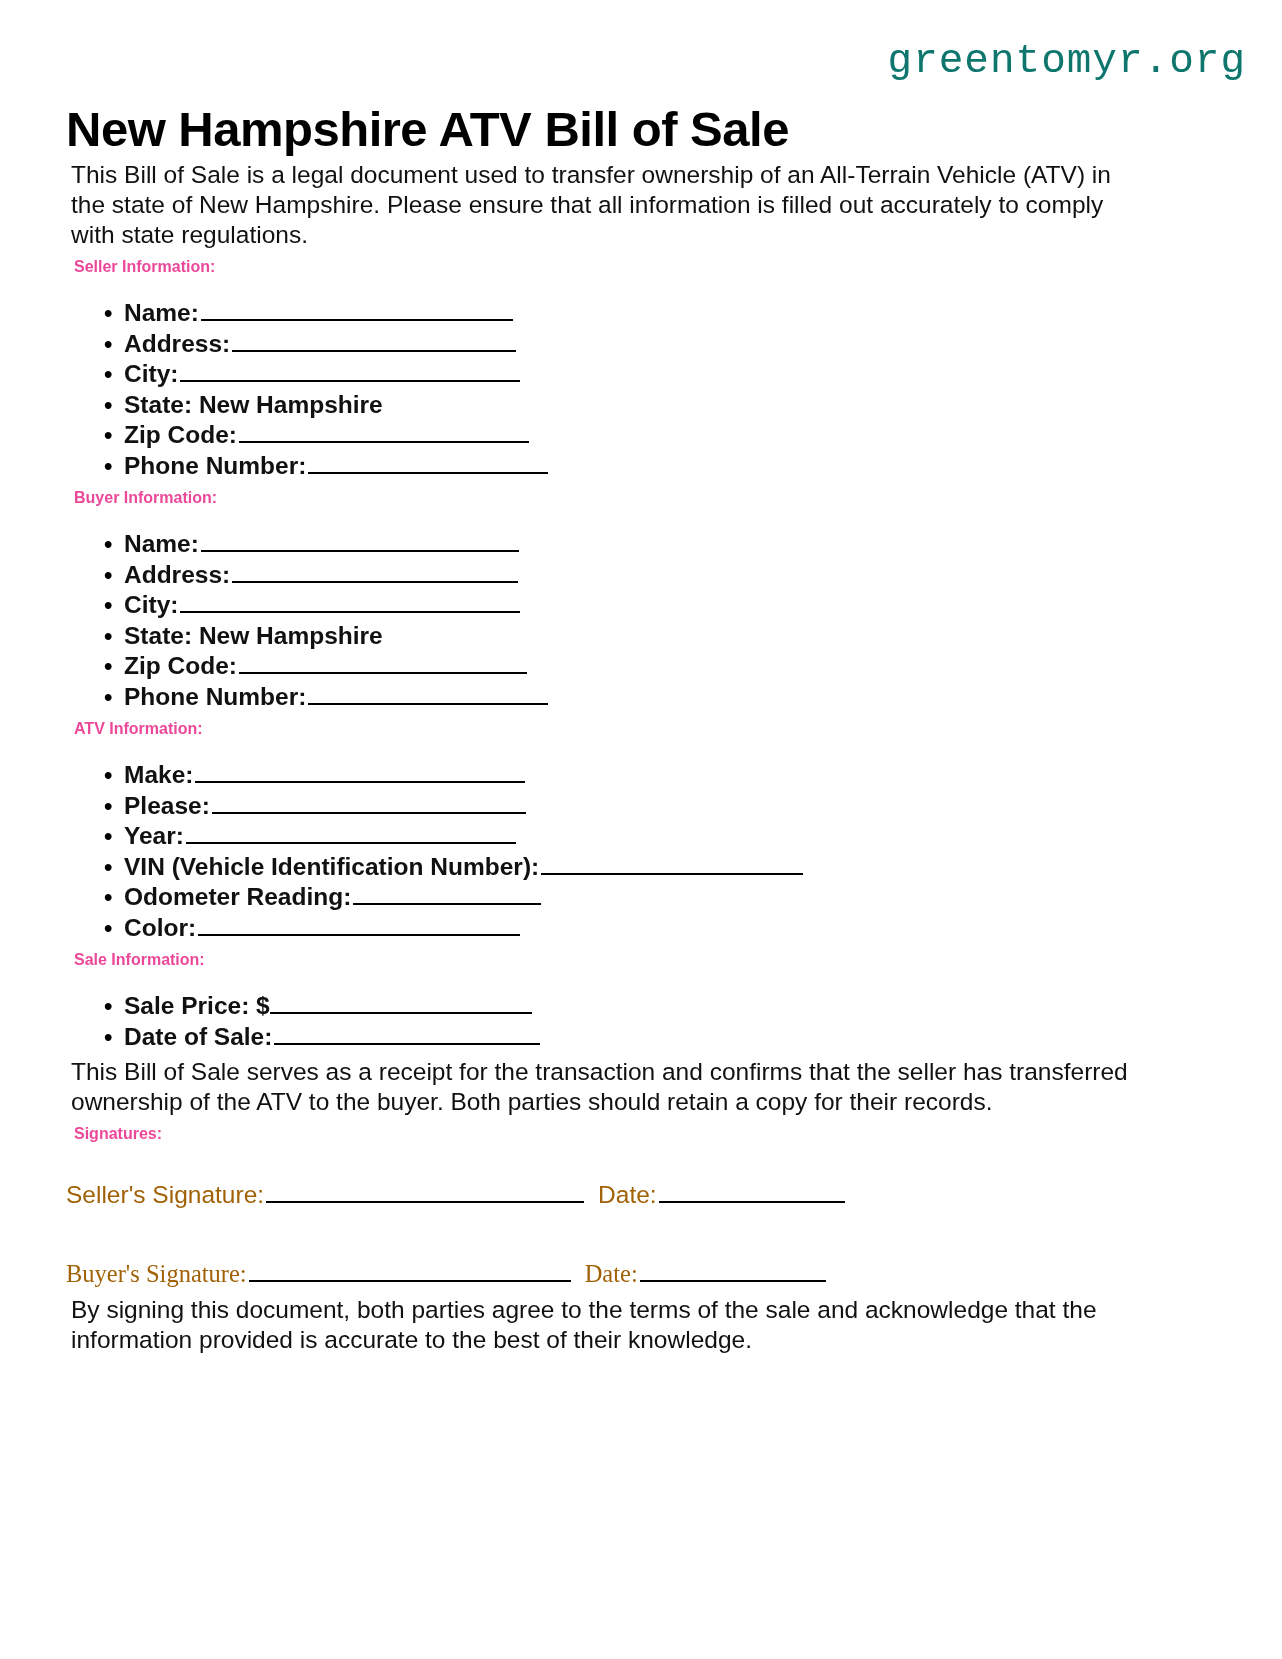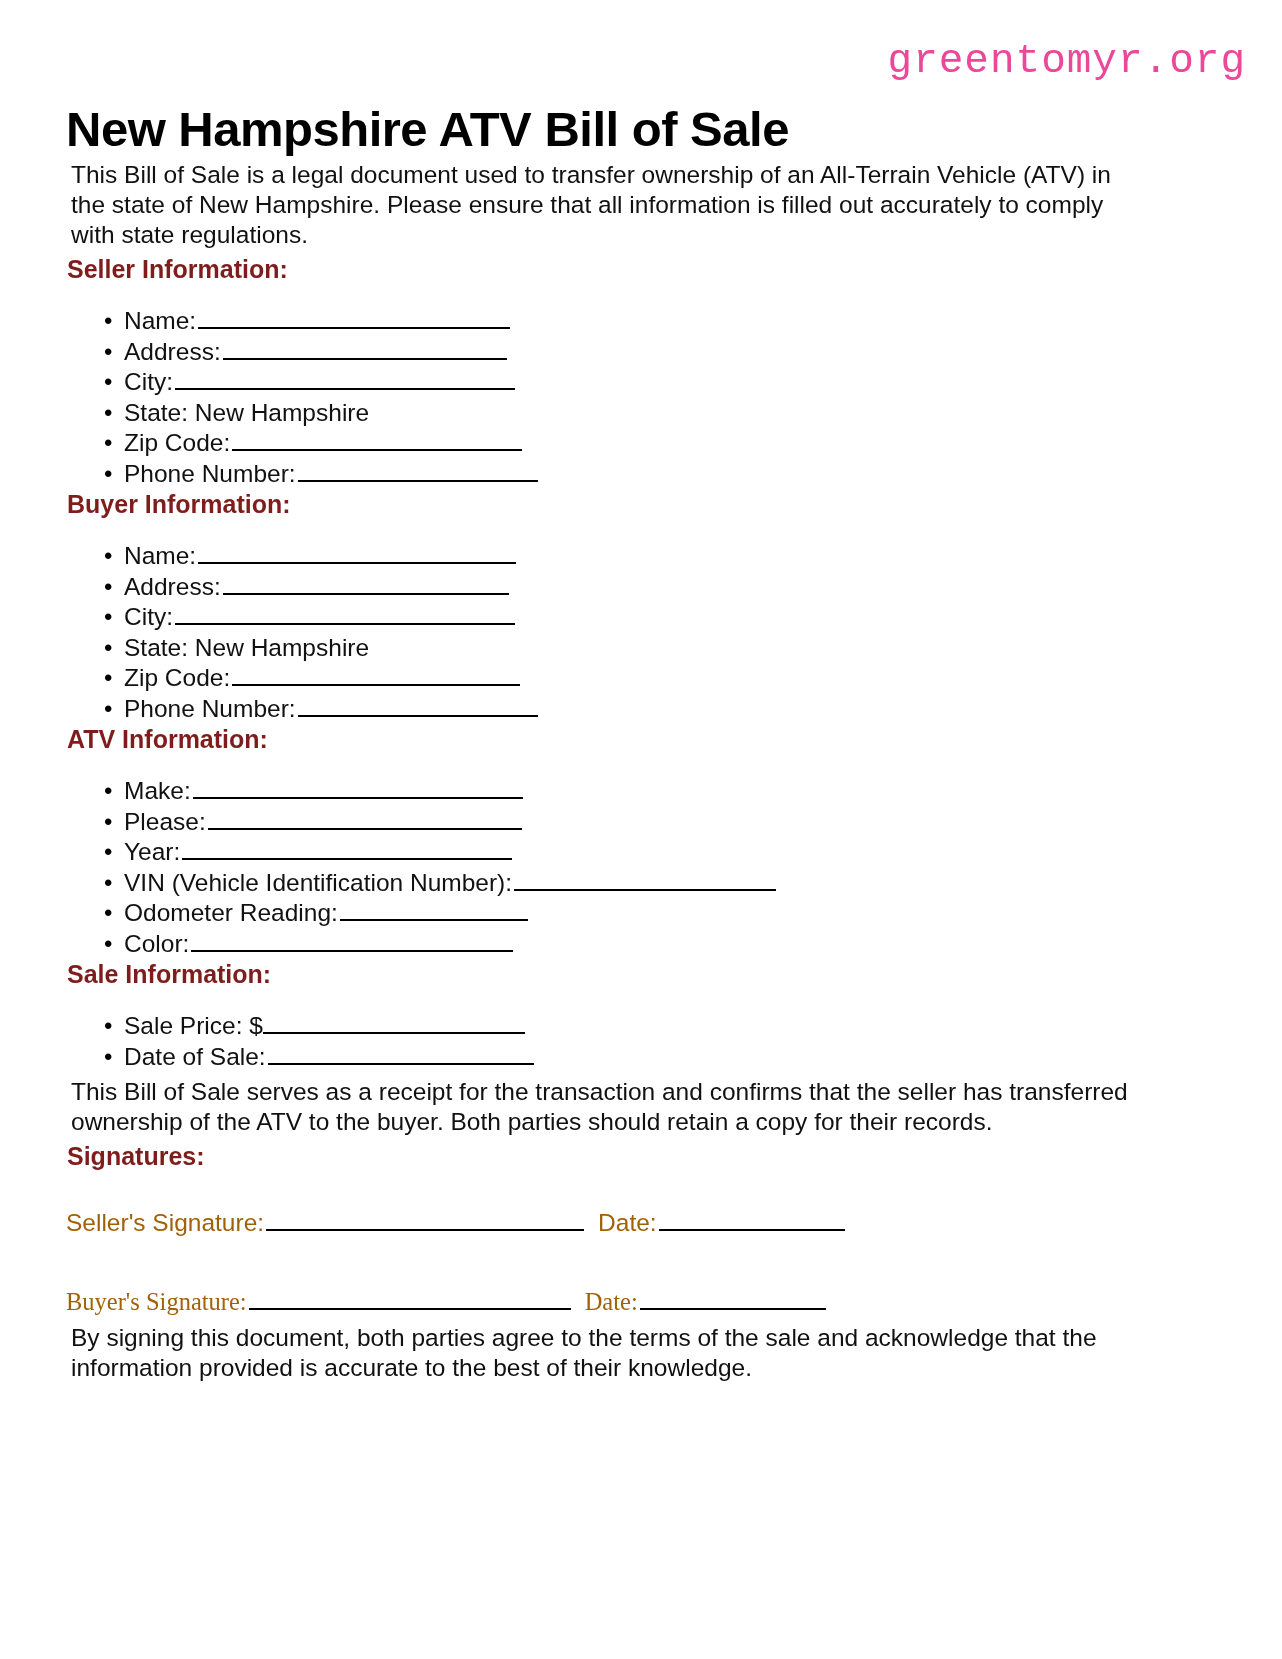--- a/index.html
+++ b/index.html
@@ -23,21 +23,21 @@
     padding: 0;
     background: #ffffff;
   }
   .watermark {
     position: absolute;
     top: 38px;
     right: 36px;
     font-family: "Liberation Mono", "DejaVu Sans Mono", monospace;
     font-size: 41px;
     letter-spacing: 1px;
-    color: #ec4899;
+    color: #0f766e;
     white-space: nowrap;
     user-select: none;
   }
   .content {
     position: absolute;
     left: 66px;
     top: 16px;
     width: 1090px;
   }
   h1.doc-title {
@@ -54,32 +54,33 @@
     font-size: 24.5px;
     line-height: 1.22;
     margin: 5px;
     color: #111111;
   }
   .intro {
     margin-top: 50px;
     width: 1045px;
   }
   h2.section-heading {
-    font-size: 25px;
+    font-size: 16px;
     font-weight: bold;
-    margin: 1px;
-    color: #7f1d1d;
+    margin: 8px;
+    color: #ec4899;
   }
   .sec-gap      { margin-top: 43px; }
   .sec-gap-sm   { margin-top: 41px; }
   ul.fields {
     list-style: none;
     margin: 0;
     padding: 0;
     margin-top: 22px;
+    font-weight: bold;
   }
   ul.fields li {
     position: relative;
     font-size: 24.5px;
     line-height: 1.245;
     padding-left: 58px;
     color: #111111;
     white-space: nowrap;
   }
   ul.fields li::before {

